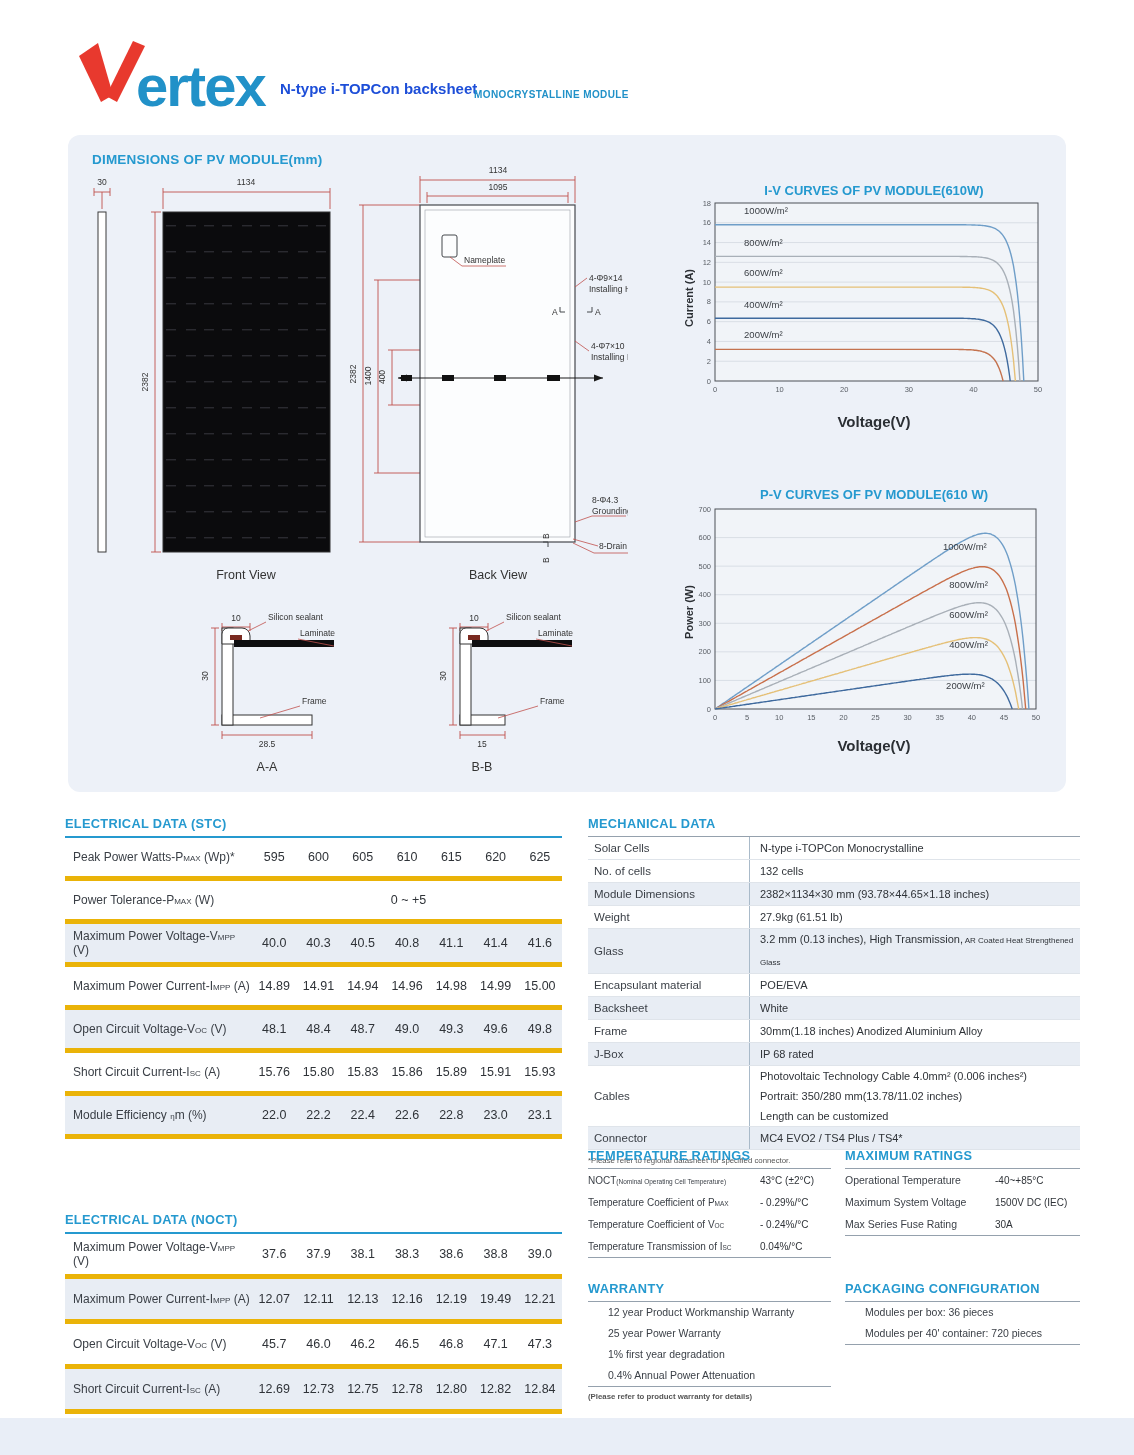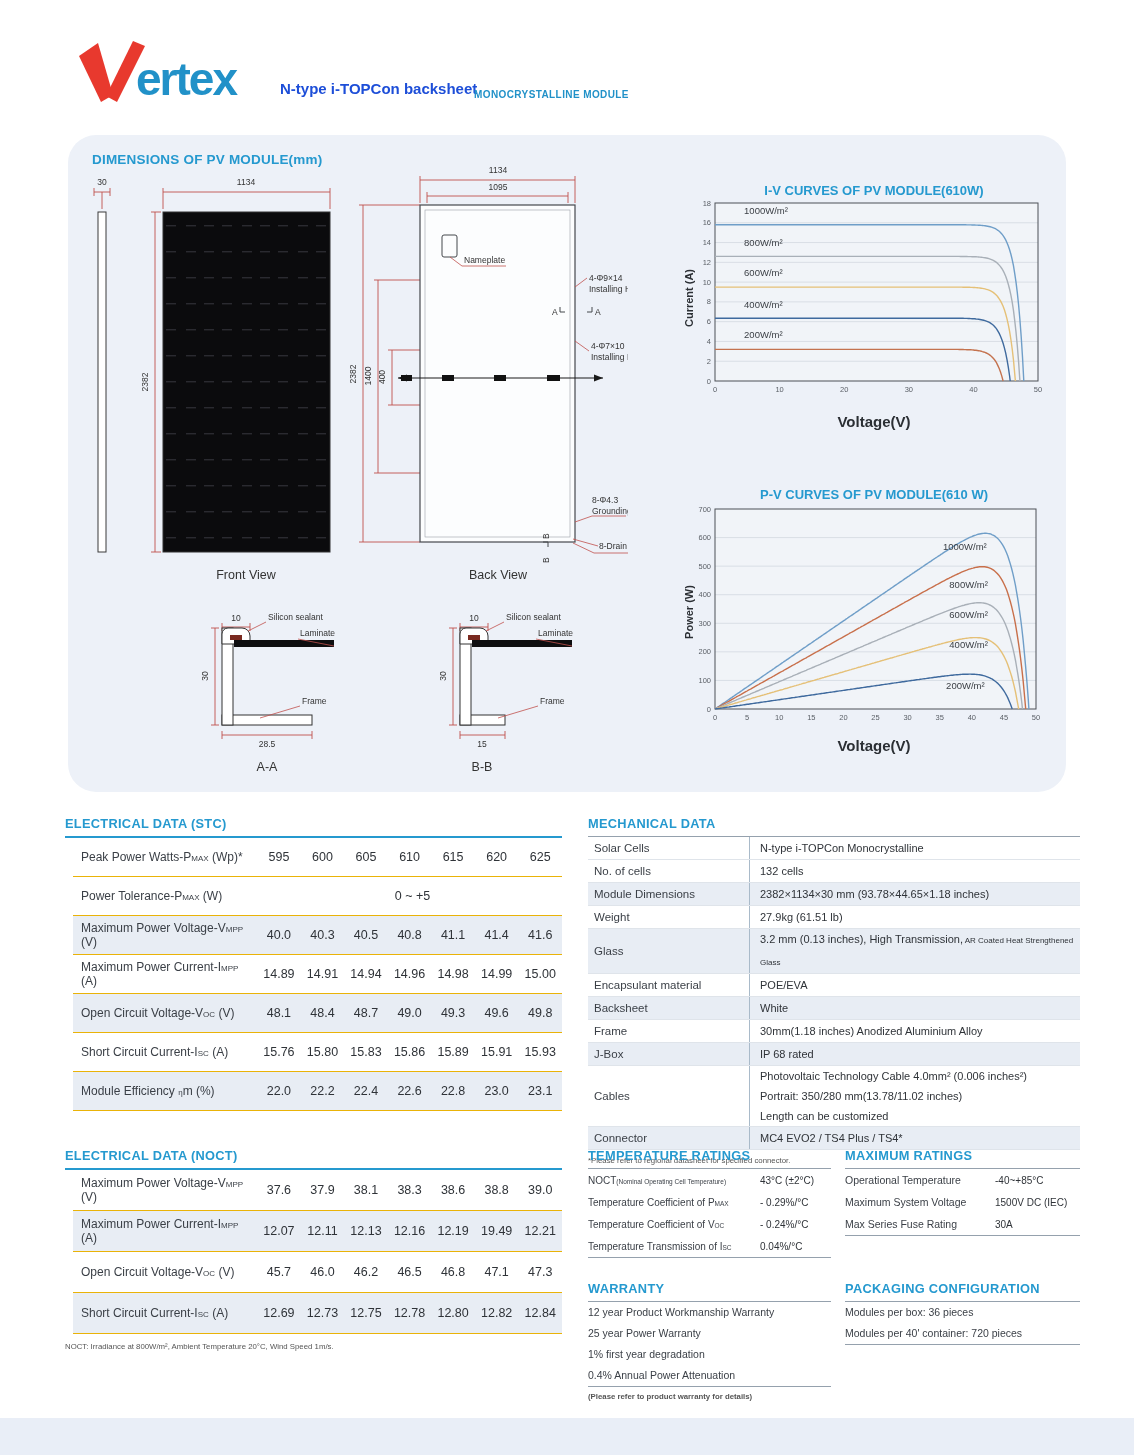--- a/index.html
+++ b/index.html
@@ -1,38 +1,38 @@
 <!DOCTYPE html>
 <html><head>
 <meta charset="utf-8">
 <style>
   html,body{margin:0;padding:0;background:#fff;}
   .page{position:relative;width:1134px;height:1455px;background:#ffffff;
         font-family:"Liberation Sans","DejaVu Sans",sans-serif;overflow:hidden;}
   
   .logo-mark{position:absolute;left:76px;top:40px;}
-  .logo-text{position:absolute;left:136px;top:52px;font-size:46px;font-weight:bold;
+  .logo-text{position:absolute;left:136px;top:52px;font-size:58px;font-weight:bold;
              color:#2191c8;letter-spacing:-2px;}
   .tag-red{position:absolute;left:280px;top:80px;font-size:15px;font-weight:bold;color:#1d4ed8;}
   .tag-blue{position:absolute;left:474px;top:89px;font-size:10px;font-weight:bold;color:#2191c8;letter-spacing:.4px;}
   
-  .panel{position:absolute;left:68px;top:135px;width:998px;height:657px;background:#edf1f8;border-radius:28px;}
+  .panel{position:absolute;left:68px;top:135px;width:998px;height:657px;background:#edf1f8;border-radius:12px;}
   .dims-title{position:absolute;left:24px;top:17px;font-size:13.5px;font-weight:bold;color:#2599cf;letter-spacing:.2px;}
   #drawings{position:absolute;left:0;top:0;}
   .chart-title{position:absolute;width:352px;text-align:center;font-size:13px;font-weight:bold;color:#2599cf;}
   .xlab{position:absolute;width:352px;text-align:center;font-size:15px;font-weight:bold;color:#2b2f34;}
   .ylab{position:absolute;width:130px;height:14px;text-align:center;font-size:11px;font-weight:bold;color:#2b2f34;transform:rotate(-90deg);}
   
   .sec{position:absolute;}
   .sec-title{font-size:12.8px;font-weight:bold;color:#2599cf;letter-spacing:.3px;}
   .rule-blue{border-bottom:2px solid #2599cf;margin-top:5px;}
   .rule-gray{border-bottom:1.5px solid #95a1ad;margin-top:5px;}
   .rule-thin{border-bottom:1px solid #95a1ad;}
   
-  .spec-row{display:flex;align-items:center;border-bottom:1px solid #eab308;margin-left:8px;}
+  .spec-row{display:flex;align-items:center;border-bottom:5px solid #eab308;}
   .stc .spec-row{height:38px;} .noct .spec-row{height:40px;}
   .spec-row.shade{background:#e8edf4;}
   .spec-label{width:182px;font-size:12px;color:#3a3f46;padding-left:8px;}
   .spec-label .sub{font-size:8px;}
   .spec-cell{width:45px;text-align:center;font-size:12.5px;color:#2f3338;}
   .spec-span{flex:1;text-align:center;font-size:12.5px;color:#2f3338;}
   
   .mech-row{display:flex;border-bottom:1px solid #dfe4ea;align-items:center;}
   .mech-row.shade{background:#e8edf4;}
   .mech-label{width:155px;font-size:11.5px;color:#3a3f46;padding-left:6px;flex-shrink:0;}
@@ -40,21 +40,21 @@
               min-height:22px;display:flex;flex-direction:column;justify-content:center;flex:1;}
   .mech-value .small{font-size:8px;}
   .mech-line{line-height:20px;}
   
   .kv-row{display:flex;align-items:center;height:22px;}
   .kv-label{font-size:10px;color:#3a3f46;}
   .kv-label .sub{font-size:6.5px;}
   .kv-value{font-size:10px;color:#2f3338;}
   .temp .kv-label{width:172px;} .maxr .kv-label{width:150px;font-size:10.5px;}
   
-  .li-item{height:21px;line-height:21px;font-size:10.5px;color:#3a3f46;}
+  .li-item{height:21px;line-height:21px;font-size:10.5px;color:#3a3f46;margin-left:20px;}
   .footnote{font-size:7.8px;color:#555;}
   
   .footer-band{position:absolute;left:0;top:1418px;width:1134px;height:37px;background:#e9eef7;}
   
   svg text{font-family:"Liberation Sans","DejaVu Sans",sans-serif;}
   .dt{font-size:8.5px;fill:#333;}
   .vt{font-size:12.5px;fill:#333;}
   .lt{font-size:8.5px;fill:#333;}
   .tick{font-size:7.5px;fill:#5a5f66;}
 </style>
@@ -468,21 +468,21 @@
         <div class="mech-row shade">
           <div class="mech-label">Connector</div>
           <div class="mech-value">
             <div class="mech-line">MC4 EVO2 / TS4 Plus / TS4*</div>
           </div>
         </div>
       </div>
     <div class="footnote" style="margin-top:6px;">*Please refer to regional datasheet for specified connector.</div>
   </section>
 
-  <section class="sec noct" style="left:65px;top:1148px;width:497px;">
+  <section class="sec noct" style="left:65px;top:1212px;width:497px;">
     <div class="sec-title">ELECTRICAL DATA (NOCT)</div>
     <div class="rule-blue"></div>
     <div class="spec-table">
         <div class="spec-row">
           <div class="spec-label"><span>Maximum Power Voltage-V</span><span class="sub">MPP</span><span> (V)</span></div>
           <div class="spec-cell">37.6</div>
           <div class="spec-cell">37.9</div>
           <div class="spec-cell">38.1</div>
           <div class="spec-cell">38.3</div>
           <div class="spec-cell">38.6</div>

